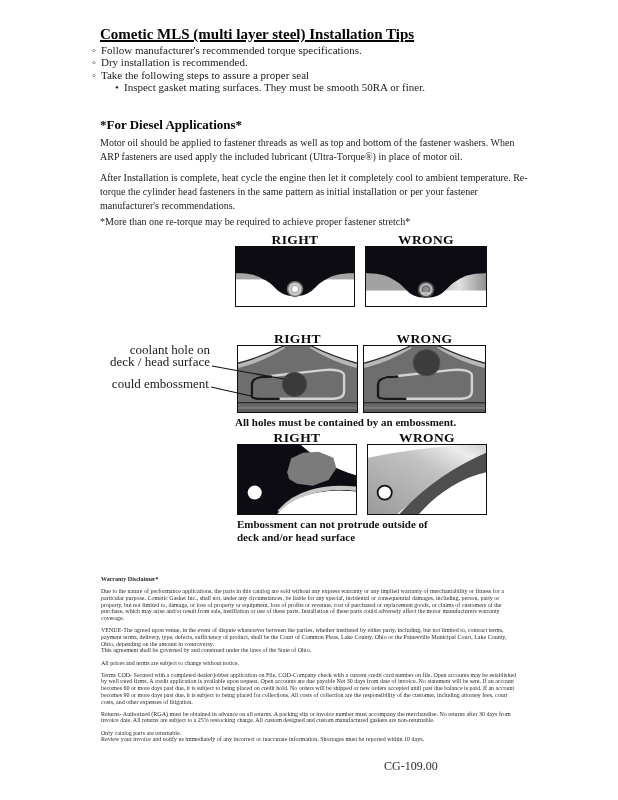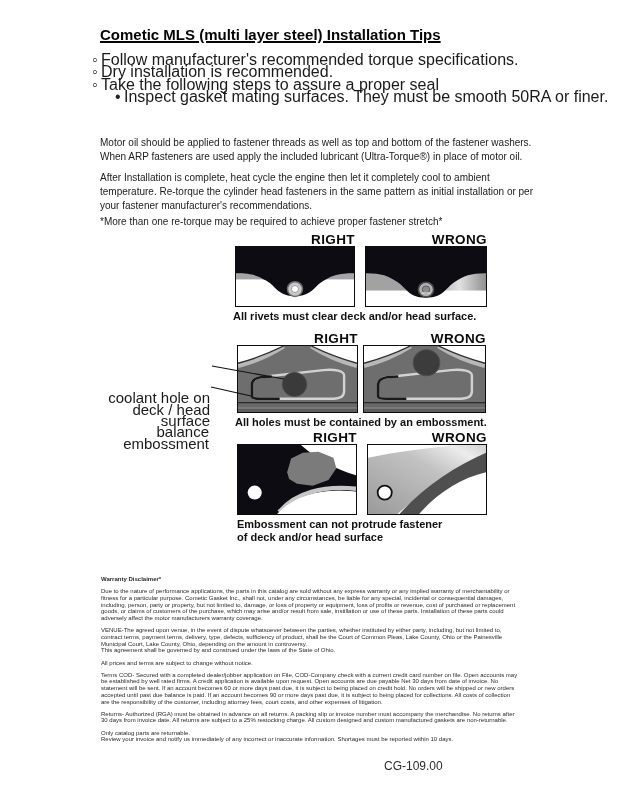--- a/index.html
+++ b/index.html
@@ -1,54 +1,55 @@
 <!DOCTYPE html>
 <html><head>
 <meta charset="utf-8">
 <style>
   html,body{margin:0;padding:0;background:#ffffff;}
   .page{position:relative;width:608px;height:800px;background:#ffffff;overflow:hidden;
-        font-family:Liberation Sans, sans-serif;color:#1a1a1a;}
+        font-family:Liberation Serif, serif;color:#1a1a1a;}
   .abs{position:absolute;}
   .doc-title{left:100px;top:26px;font-size:15px;font-weight:700;color:#050505;
              text-decoration:underline;text-decoration-thickness:1.5px;white-space:nowrap;}
-  .bullets{left:92px;top:54px;font-size:16px;line-height:12.3px;white-space:nowrap;}
+  .bullets{left:92px;top:44px;font-size:11px;line-height:12.3px;white-space:nowrap;}
   .bullet-row .mk{display:inline-block;width:9px;color:#222;}
   .bullet-row.sub{padding-left:23px;}
   .diesel-heading{left:100px;top:117px;font-size:13px;font-weight:700;color:#050505;white-space:nowrap;}
   .para{left:100px;width:434px;font-size:10px;line-height:13.8px;color:#1b1b1b;}
   .p1{top:136px;}
   .p2{top:171px;}
   .p3{top:215px;white-space:nowrap;width:auto;text-align:center;}
-  .dg-label{font-size:13.5px;font-weight:700;letter-spacing:.4px;color:#0a0a0a;text-align:right;}
+  .dg-label{font-size:13.5px;font-weight:700;letter-spacing:.4px;color:#0a0a0a;text-align:center;}
   .panel{box-sizing:border-box;border:1.6px solid #0d0d0d;background:#fff;}
   .panel svg{display:block;width:100%;height:100%;}
   .caption{font-size:11px;font-weight:700;color:#111;white-space:nowrap;}
   .caption.wrap{white-space:normal;line-height:12.5px;}
-  .side-label{font-size:15px;line-height:11.5px;color:#1a1a1a;text-align:right;margin-top:48px;}
+  .side-label{font-size:13px;line-height:11.5px;color:#1a1a1a;text-align:right;}
   .legal{left:101px;top:576px;width:419px;font-size:6px;line-height:6.7px;color:#2a2a2a;}
   .legal .lg{margin:5.5px 0 0 0;}
   .legal .lg.tight{margin-top:0;}
   .legal .lg-head{font-weight:700;margin:0;}
   .footer-code{left:384px;top:759px;font-size:12px;color:#2c2c2c;white-space:nowrap;}
 </style>
 </head>
 <body>
 
 <div class="page">
 
   <div class="abs doc-title">Cometic MLS (multi layer steel) Installation Tips</div>
 
   <div class="abs bullets">
     <div class="bullet-row"><span class="mk">◦</span><span>Follow manufacturer's recommended torque specifications.</span></div>
     <div class="bullet-row"><span class="mk">◦</span><span>Dry installation is recommended.</span></div>
     <div class="bullet-row"><span class="mk">◦</span><span>Take the following steps to assure a proper seal</span></div>
     <div class="bullet-row sub"><span class="mk">•</span><span>Inspect gasket mating surfaces.  They must be smooth 50RA or finer.</span></div>
   </div>
 
+  <div class="abs diesel-heading">*For Diesel Applications*</div>
   <div class="abs para p1">Motor oil should be applied to fastener threads as well as top and bottom of the fastener washers. When ARP fasteners are used apply the included lubricant (Ultra-Torque®) in place of motor oil.</div>
   <div class="abs para p2">After Installation is complete, heat cycle the engine then let it completely cool to ambient temperature. Re-torque the cylinder head fasteners in the same pattern as initial installation or per your fastener manufacturer's recommendations.</div>
   <div class="abs para p3">*More than one re-torque may be required to achieve proper fastener stretch*</div>
 
   <div class="abs dg-label" style="left:235px;top:232px;width:120px;">RIGHT</div>
   <div class="abs dg-label" style="left:365px;top:232px;width:122px;">WRONG</div>
 
   <div class="abs panel" style="left:235px;top:246px;width:120px;height:61px;">
     <svg viewBox="0 0 120 61" preserveAspectRatio="none">
       <rect x="0" y="0" width="120" height="61" fill="#ffffff"></rect>
@@ -69,30 +70,29 @@
         </linearGradient>
       </defs>
       <rect x="0" y="0" width="120" height="61" fill="#ffffff"></rect>
       <rect x="0" y="27" width="120" height="18" fill="url(#g1)"></rect>
       <path d="M0,0 H120 V27.2 C104,27.2 98,30 89,36 C79,42.5 78,52.5 60,52.5 C42,52.5 41,42.5 31,36 C22,30 16,27.2 0,27.2 Z" fill="#0c0c12"></path>
       <circle cx="60" cy="44" r="7.6" fill="#b3b3b3" stroke="#4a4a4a" stroke-width="1.6"></circle>
       <circle cx="60" cy="44" r="3.8" fill="#8b8b8b" stroke="#4a4a4a" stroke-width="0.8"></circle>
       <path d="M56,47.5 h8" stroke="#e8e8e8" stroke-width="1.2"></path>
     </svg>
   </div>
-  <div class="abs caption" style="left:233px;top:310px;">All rivets must clear deck and/or head surface.</div>
 
   <div class="abs dg-label" style="left:237px;top:331px;width:121px;">RIGHT</div>
   <div class="abs dg-label" style="left:363px;top:331px;width:123px;">WRONG</div>
 
   <div class="abs side-label" style="left:90px;top:344px;width:120px;">
     <div>coolant hole on</div>
     <div>deck / head surface</div>
   </div>
-  <div class="abs side-label" style="left:90px;top:378px;width:119px;">balance embossment</div>
+  <div class="abs side-label" style="left:90px;top:378px;width:119px;">could embossment</div>
 
   <div class="abs panel" style="left:237px;top:345px;width:121px;height:68px;">
     <svg viewBox="0 0 120 67" preserveAspectRatio="none">
       <rect x="0" y="0" width="120" height="67" fill="#6e6e6e"></rect>
       <path d="M46,0 Q26,13 0,20" stroke="#b8b8b8" stroke-width="5" fill="none"></path>
       <path d="M74,0 Q94,13 120,20" stroke="#b8b8b8" stroke-width="5" fill="none"></path>
       <path d="M0,0 H46 Q24,11 0,17.5 Z" fill="#ffffff"></path>
       <path d="M120,0 H74 Q96,11 120,17.5 Z" fill="#ffffff"></path>
       <path d="M46,0 Q24,11 0,17.5" stroke="#2d2d2d" stroke-width="1.4" fill="none"></path>
       <path d="M74,0 Q96,11 120,17.5" stroke="#2d2d2d" stroke-width="1.4" fill="none"></path>
@@ -153,21 +153,21 @@
           <stop offset="0.85" stop-color="#ececec"></stop>
             <stop offset="1" stop-color="#d0d0d0"></stop>
         </linearGradient>
       </defs>
       <rect x="0" y="0" width="120" height="71" fill="#ffffff"></rect>
       <path d="M0,13 C30,7 60,3 90,0 H120 V20 C85,32 52,50 30,71 H0 Z" fill="url(#g3)"></path>
       <path d="M120,8 C88,22 56,44 32,71 H52 C70,50 94,34 120,28 Z" fill="#4f4f4f"></path>
       <circle cx="17" cy="49" r="7.2" fill="#ffffff" stroke="#111111" stroke-width="1.8"></circle>
     </svg>
   </div>
-  <div class="abs caption wrap" style="left:237px;top:518px;width:214px;">Embossment can not protrude fastener of deck and/or head surface</div>
+  <div class="abs caption wrap" style="left:237px;top:518px;width:214px;">Embossment can not protrude outside of deck and/or head surface</div>
 
   <div class="abs legal">
     <p class="lg-head">Warranty Disclaimer*</p>
     <p class="lg">Due to the nature of performance applications, the parts in this catalog are sold without any express warranty or any implied warranty of merchantability or fitness for a particular purpose.  Cometic Gasket Inc., shall not, under any circumstances, be liable for any special, incidental or consequential damages, including, person, party or property, but not limited to, damage, or loss of property or equipment, loss of profits or revenue, cost of purchased or replacement goods, or claims of customers of the purchase, which may arise and/or result from sale, instillation or use of these parts.  Installation of these parts could adversely affect the motor manufacturers warranty coverage.</p>
     <p class="lg">VENUE-The agreed upon venue, in the event of dispute whatsoever between the parties, whether instituted by either party, including, but not limited to, contract terms, payment terms, delivery, type, defects, sufficiency of product, shall be the Court of Common Pleas, Lake County, Ohio or the Painesville Municipal Court, Lake County, Ohio, depending on the amount in controversy.</p>
     <p class="lg tight">This agreement shall be governed by and construed under the laws of the State of Ohio.</p>
     <p class="lg">All prices and terms are subject to change without notice.</p>
     <p class="lg">Terms COD- Secured with a completed dealer/jobber application on File, COD-Company check with a current credit card number on file.  Open accounts may be established by well rated firms.  A credit application is available upon request.  Open accounts are due payable Net 30 days from date of invoice.  No statement will be sent.  If an account becomes 60 or more days past due, it is subject to being placed on credit hold.  No orders will be shipped or new orders accepted until past due balance is paid.  If an account becomes 90 or more days past due, it is subject to being placed for collections.  All costs of collection are the responsibility of the customer, including attorney fees, court costs, and other expenses of litigation.</p>
     <p class="lg">Returns- Authorized (RGA) must be obtained in advance on all returns.  A packing slip or invoice number must accompany the merchandise.  No returns after 30 days from invoice date.  All returns are subject to a 25% restocking charge.  All custom designed and custom manufactured gaskets are non-returnable.</p>
     <p class="lg">Only catalog parts are returnable.</p>

